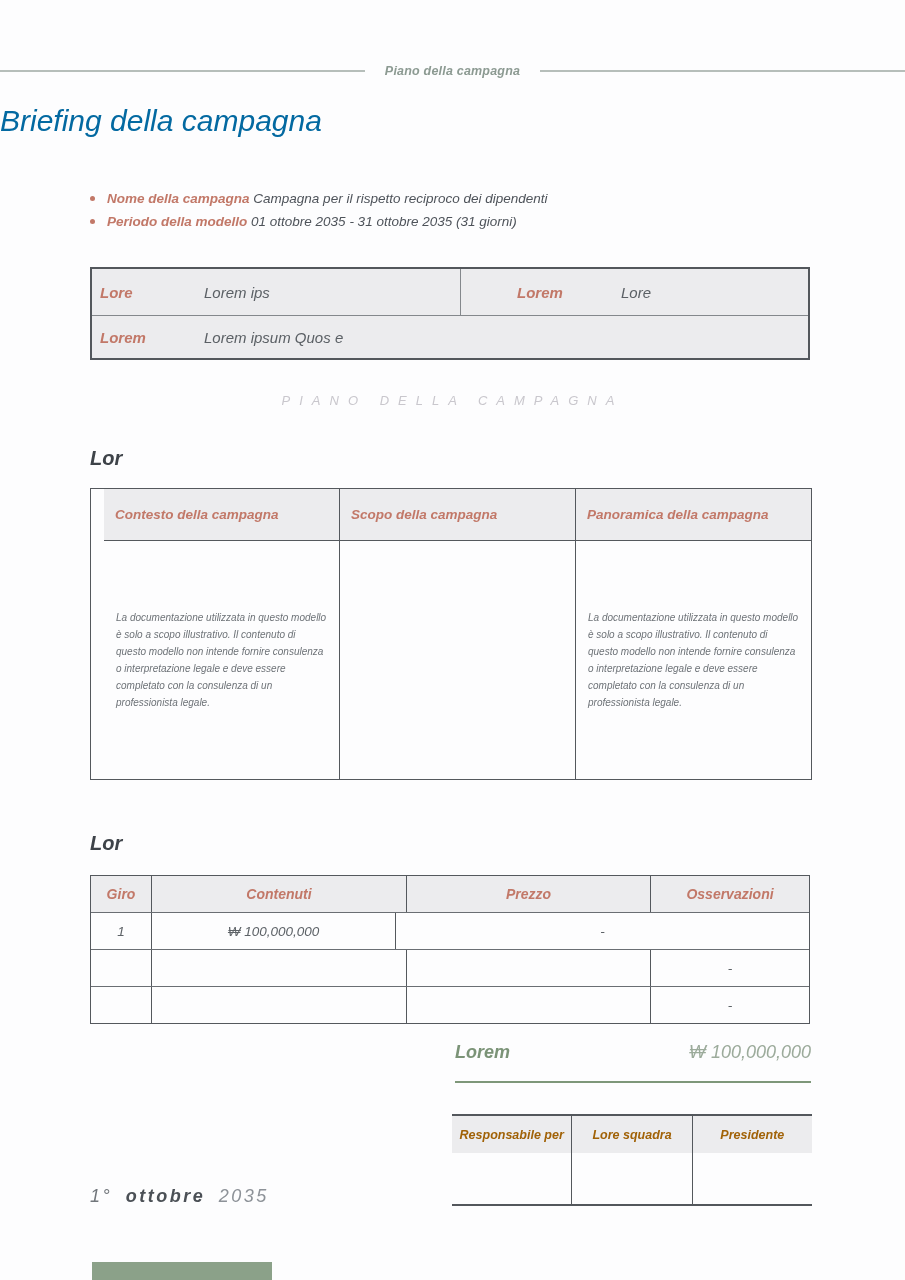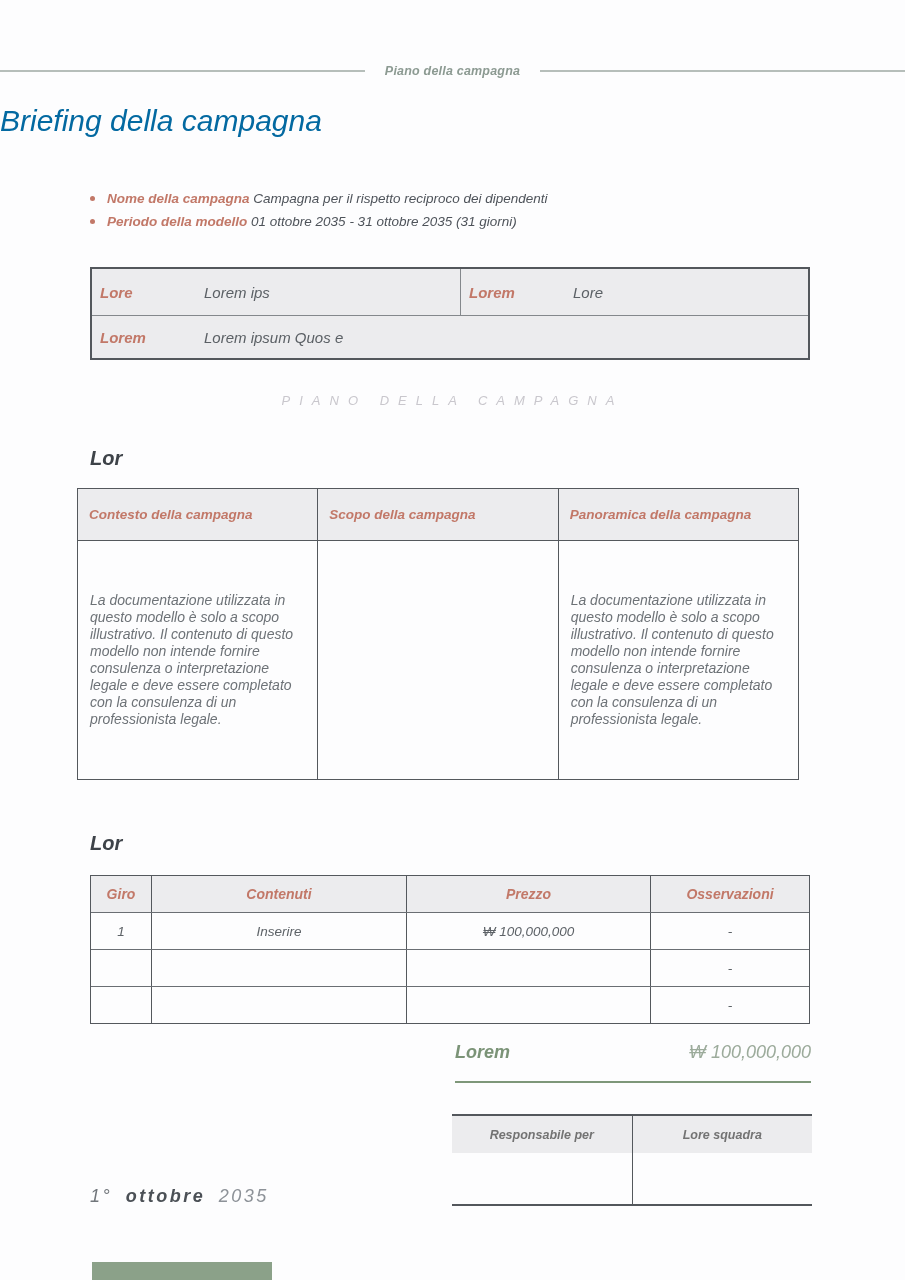--- a/index.html
+++ b/index.html
@@ -20,44 +20,44 @@
 
   
   .details { position:absolute; left:90px; top:191px; }
   .detail { position:relative; padding-left:17px; margin-bottom:7px; font-size:13.5px; line-height:16px; }
   .detail .bullet { position:absolute; left:0; top:5px; width:5px; height:5px; border-radius:50%; background:#c27868; }
   .d-label { color:#c27868; font-weight:bold; }
   .d-value { color:#4e535a; }
 
   
   .info-table { position:absolute; left:90px; top:267px; width:720px; border:2px solid #53575c; background:#ececee; }
-  .info-table .r1 { display:flex; height:47px; border-bottom:1px solid #84888c; }
+  .info-table .r1 { display:flex; height:47px; border-bottom:1px solid #84888c;gap:48px; }
   .info-table .r2 { display:flex; height:42px; align-items:center; }
   .info-table .cell { display:flex; align-items:center; }
   .info-table .c1 { width:369px; border-right:1px solid #84888c; }
   .info-table .c2 { flex:1; }
   .it-label { font-weight:bold; color:#c27868; font-size:15px; padding-left:8px; width:112px; }
   .it-value { color:#5b6065; font-size:15px; }
 
   .watermark { position:absolute; top:393px; left:0; width:100%; text-align:center;
                font-size:13px; letter-spacing:9px; color:#c9c7cd; }
 
   .section-heading { position:absolute; left:90px; font-size:20px; font-weight:bold; color:#3e4349; }
   .sh1 { top:447px; } .sh2 { top:832px; }
 
   
-  .ctx-table { position:absolute; left:77px; top:488px; width:722px; height:292px;
-               border:1px solid #54585d; display:flex; background:#fdfdfe; }
+  .ctx-table { position:absolute; left:90px; top:488px; width:722px; height:292px;
+               border:1px solid #54585d; display:flex; background:#fdfdfe;padding-left:13px; }
   .ctx-col { flex:1; display:flex; flex-direction:column; }
   .ctx-col + .ctx-col { border-left:1px solid #54585d; }
   .ctx-header { height:52px; background:#ececee; border-bottom:1px solid #54585d;
                 display:flex; align-items:center; padding-left:11px;
                 color:#c27868; font-weight:bold; font-size:13.5px; }
   .ctx-body { flex:1; display:flex; align-items:center; padding:0 12px;
-              font-size:14px; line-height:17px; color:#6d7277; }
+              font-size:10px; line-height:17px; color:#6d7277; }
   .ctx-body.narrow { padding-right:44px; }
 
   
   .price-table { position:absolute; left:90px; top:875px; width:720px; border:1px solid #54585d; }
   .pt-row { display:flex; height:37px; border-top:1px solid #6a6e73; }
   .pt-head { display:flex; height:36px; background:#ececee; border-top:none; }
   .pt-cell { display:flex; align-items:center; justify-content:center; font-size:13.5px; color:#5d6267; }
   .pt-cell + .pt-cell { border-left:1px solid #54585d; }
   .pt-head .pt-cell { color:#c27868; font-weight:bold; font-size:14px; }
   .w-giro { width:60px; } .w-cont { width:255px; } .w-prez { width:244px; } .w-oss { flex:1; }
@@ -67,21 +67,21 @@
            border-bottom:2px solid #7e9779; display:flex; justify-content:space-between; }
   .total-label { font-size:18px; font-weight:bold; color:#7b9377; }
   .total-value { font-size:18px; color:#9cab9b; }
 
   
   .sig-table { position:absolute; left:452px; top:1114px; width:360px; height:92px;
                border-top:2px solid #53575c; border-bottom:2px solid #53575c; display:flex; }
   .sig-col { flex:1; display:flex; flex-direction:column; }
   .sig-col + .sig-col { border-left:1px solid #54585d; }
   .sig-header { height:37px; background:#ececee; display:flex; align-items:center; justify-content:center;
-                color:#737373; font-weight:bold; font-size:12.5px; }
+                color:#a16207; font-weight:bold; font-size:12.5px; }
   .sig-body { flex:1; }
 
   
   .date { position:absolute; left:90px; top:1186px; font-size:18px; letter-spacing:2.5px; color:#71767b; }
   .date .month { font-weight:bold; color:#4b5056; margin-left:6px; }
   .date .year { color:#8d9298; margin-left:6px; }
   .green-bar { position:absolute; left:92px; top:1262px; width:180px; height:18px; background:#8ba189; }
 </style>
 </head>
 <body>
@@ -148,21 +148,20 @@
 
   <div class="price-table">
     <div class="pt-row pt-head">
       <div class="pt-cell w-giro">Giro</div>
       <div class="pt-cell w-cont">Contenuti</div>
       <div class="pt-cell w-prez">Prezzo</div>
       <div class="pt-cell w-oss">Osservazioni</div>
     </div>
     <div class="pt-row">
       <div class="pt-cell w-giro">1</div>
-      <div class="pt-cell w-cont">Inserire</div>
       <div class="pt-cell w-prez">₩ 100,000,000</div>
       <div class="pt-cell w-oss">-</div>
     </div>
     <div class="pt-row">
       <div class="pt-cell w-giro"></div>
       <div class="pt-cell w-cont"></div>
       <div class="pt-cell w-prez"></div>
       <div class="pt-cell w-oss">-</div>
     </div>
     <div class="pt-row">
@@ -180,20 +179,24 @@
 
   <div class="sig-table">
     <div class="sig-col">
       <div class="sig-header">Responsabile per</div>
       <div class="sig-body"></div>
     </div>
     <div class="sig-col">
       <div class="sig-header">Lore squadra</div>
       <div class="sig-body"></div>
     </div>
+    <div class="sig-col">
+      <div class="sig-header">Presidente</div>
+      <div class="sig-body"></div>
+    </div>
   </div>
 
   <div class="date">
     <span class="day">1°</span>
     <span class="month">ottobre</span>
     <span class="year">2035</span>
   </div>
 
   <div class="green-bar"></div>
 

